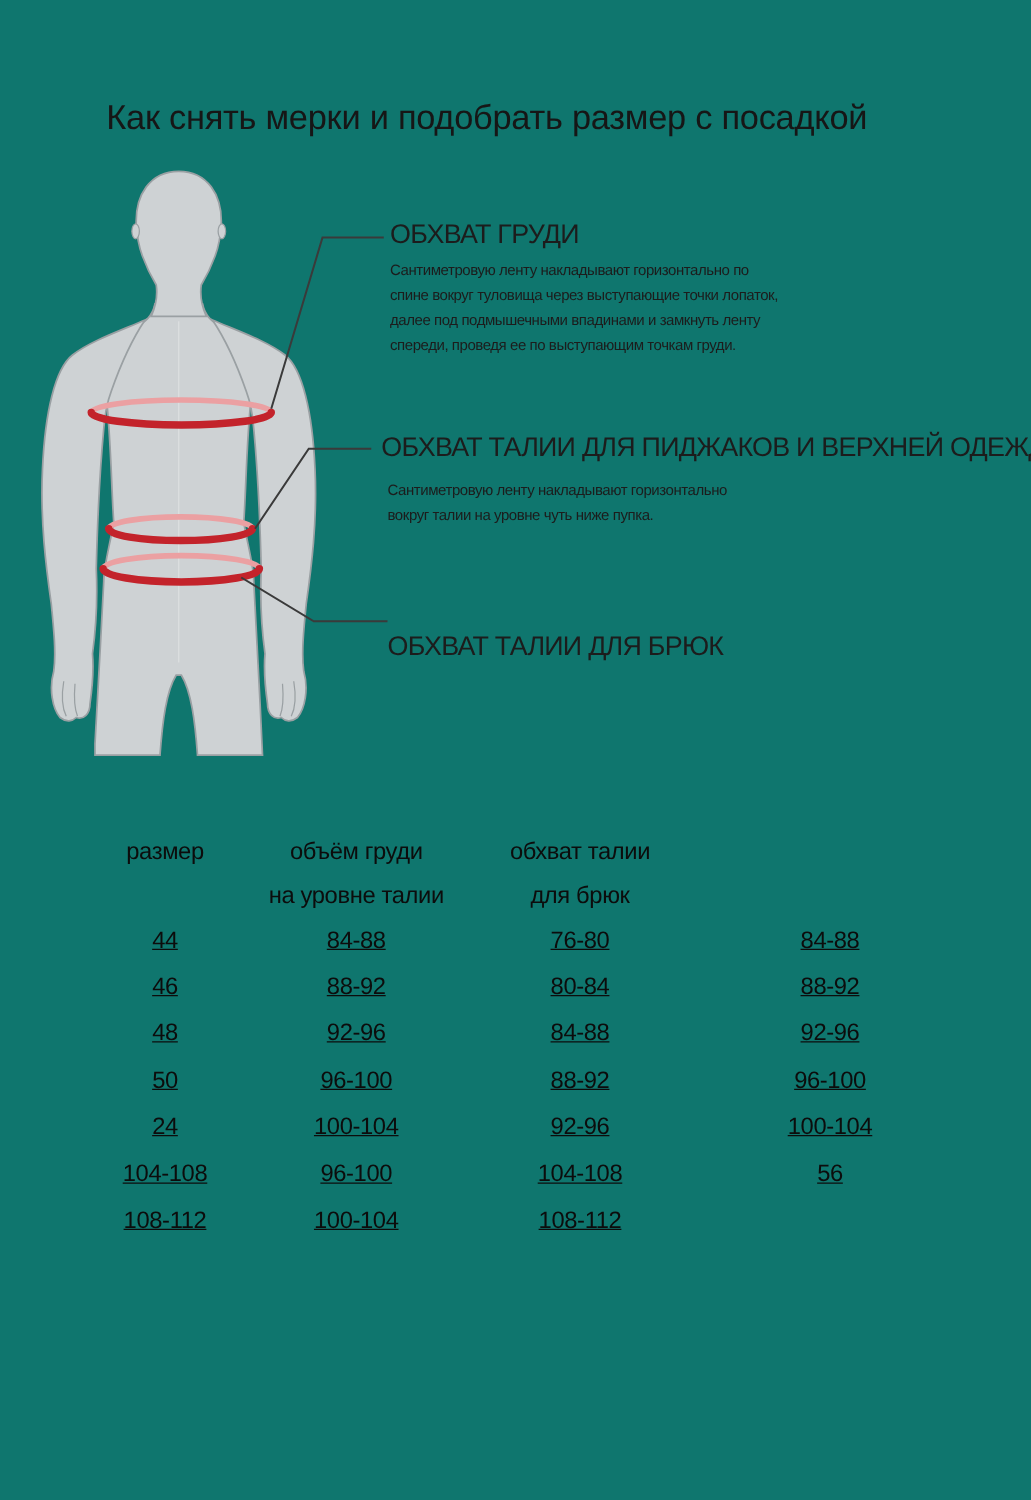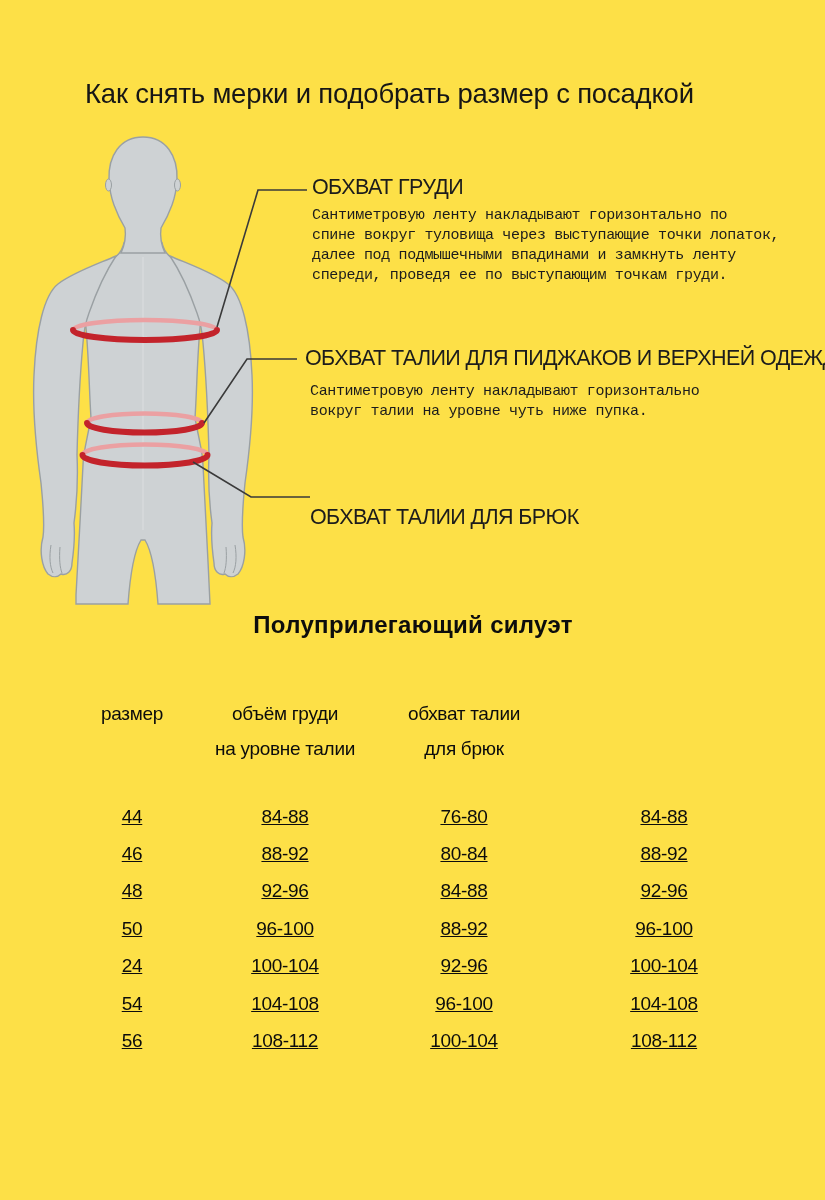--- a/index.html
+++ b/index.html
@@ -1,31 +1,31 @@
 <!DOCTYPE html>
 <html><head>
 <meta charset="utf-8">
 <style>
   html,body{margin:0;padding:0;background:#fff;}
-  .page{position:relative;width:825px;height:1200px;background:#fde047;overflow:hidden;
+  .page{position:relative;width:825px;height:1200px;background:#0f766e;overflow:hidden;
         font-family:"Liberation Sans",sans-serif;color:#111;}
   .abs{position:absolute;}
   .page-title{left:85px;top:78px;font-size:27.5px;letter-spacing:-0.2px;white-space:nowrap;color:#161616;}
   .callout-heading{font-size:21.5px;letter-spacing:-0.6px;white-space:nowrap;color:#1c1c1c;}
-  .callout-body{font-size:15px;line-height:20px;letter-spacing:-0.35px;white-space:pre-line;color:#1c1c1c;font-family:Liberation Mono, monospace;}
+  .callout-body{font-size:12px;line-height:20px;letter-spacing:-0.35px;white-space:pre-line;color:#1c1c1c;}
   .h1{left:312px;top:175px;}
   .p1{left:312px;top:206px;width:470px;}
   .h2{left:305px;top:346px;}
   .p2{left:310px;top:382px;width:470px;}
   .h3{left:310px;top:485px;margin-top:20px;}
   .p3{left:310px;top:513px;width:480px;}
   .table-heading{left:8px;top:611px;width:810px;text-align:center;
                  font-size:24px;font-weight:700;letter-spacing:0.3px;color:#0d0d0d;}
   .size-table{left:60px;top:664px;width:706px;font-size:19px;letter-spacing:-0.3px;color:#0c0c0c;}
-  .tgrid{display:grid;grid-template-columns:144px 162px 196px 204px;margin-top:32px;}
+  .tgrid{display:grid;grid-template-columns:144px 162px 196px 204px;}
   .hdr .cell{height:35px;}
   .rows .cell{height:37.4px;text-decoration:underline;}
   .cell{display:flex;align-items:center;justify-content:center;white-space:nowrap;}
   svg{display:block;}
 </style>
 </head>
 <body>
 
 <div class="page">
 
@@ -123,21 +123,20 @@
 спине вокруг туловища через выступающие точки лопаток,
 далее под подмышечными впадинами и замкнуть ленту
 спереди, проведя ее по выступающим точкам груди.</div>
 
   <div class="abs callout-heading h2">ОБХВАТ ТАЛИИ ДЛЯ ПИДЖАКОВ И ВЕРХНЕЙ ОДЕЖДЫ</div>
   <div class="abs callout-body p2">Сантиметровую ленту накладывают горизонтально
 вокруг талии на уровне чуть ниже пупка.</div>
 
   <div class="abs callout-heading h3">ОБХВАТ ТАЛИИ ДЛЯ БРЮК</div>
 
-  <div class="abs table-heading">Полуприлегающий силуэт</div>
 
   <div class="abs size-table">
     <div class="tgrid hdr">
       <div class="cell">размер</div>
       <div class="cell">объём груди</div>
       <div class="cell">обхват талии</div>
       <div class="cell"></div>
       <div class="cell"></div>
       <div class="cell">на уровне талии</div>
       <div class="cell">для брюк</div>
@@ -156,21 +155,20 @@
         <div class="cell">84-88</div>
         <div class="cell">92-96</div>
         <div class="cell">50</div>
         <div class="cell">96-100</div>
         <div class="cell">88-92</div>
         <div class="cell">96-100</div>
         <div class="cell">24</div>
         <div class="cell">100-104</div>
         <div class="cell">92-96</div>
         <div class="cell">100-104</div>
-        <div class="cell">54</div>
         <div class="cell">104-108</div>
         <div class="cell">96-100</div>
         <div class="cell">104-108</div>
         <div class="cell">56</div>
         <div class="cell">108-112</div>
         <div class="cell">100-104</div>
         <div class="cell">108-112</div>
       </div>
   </div>
 

